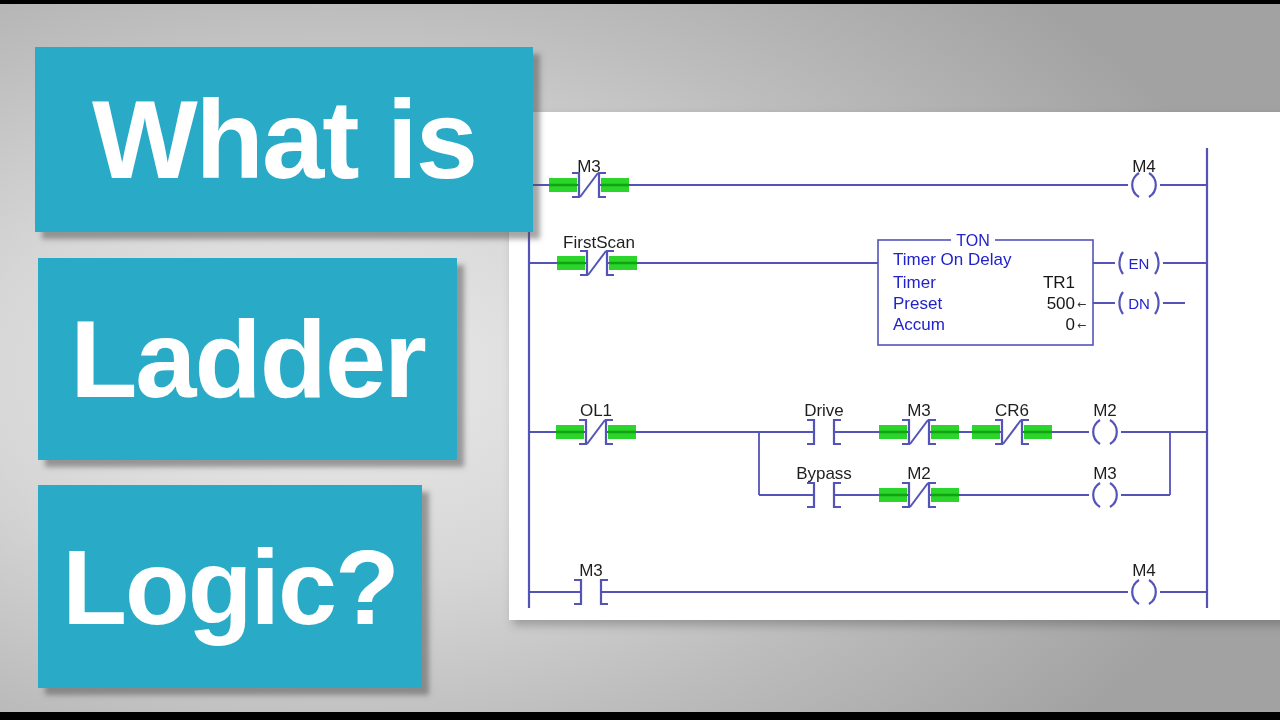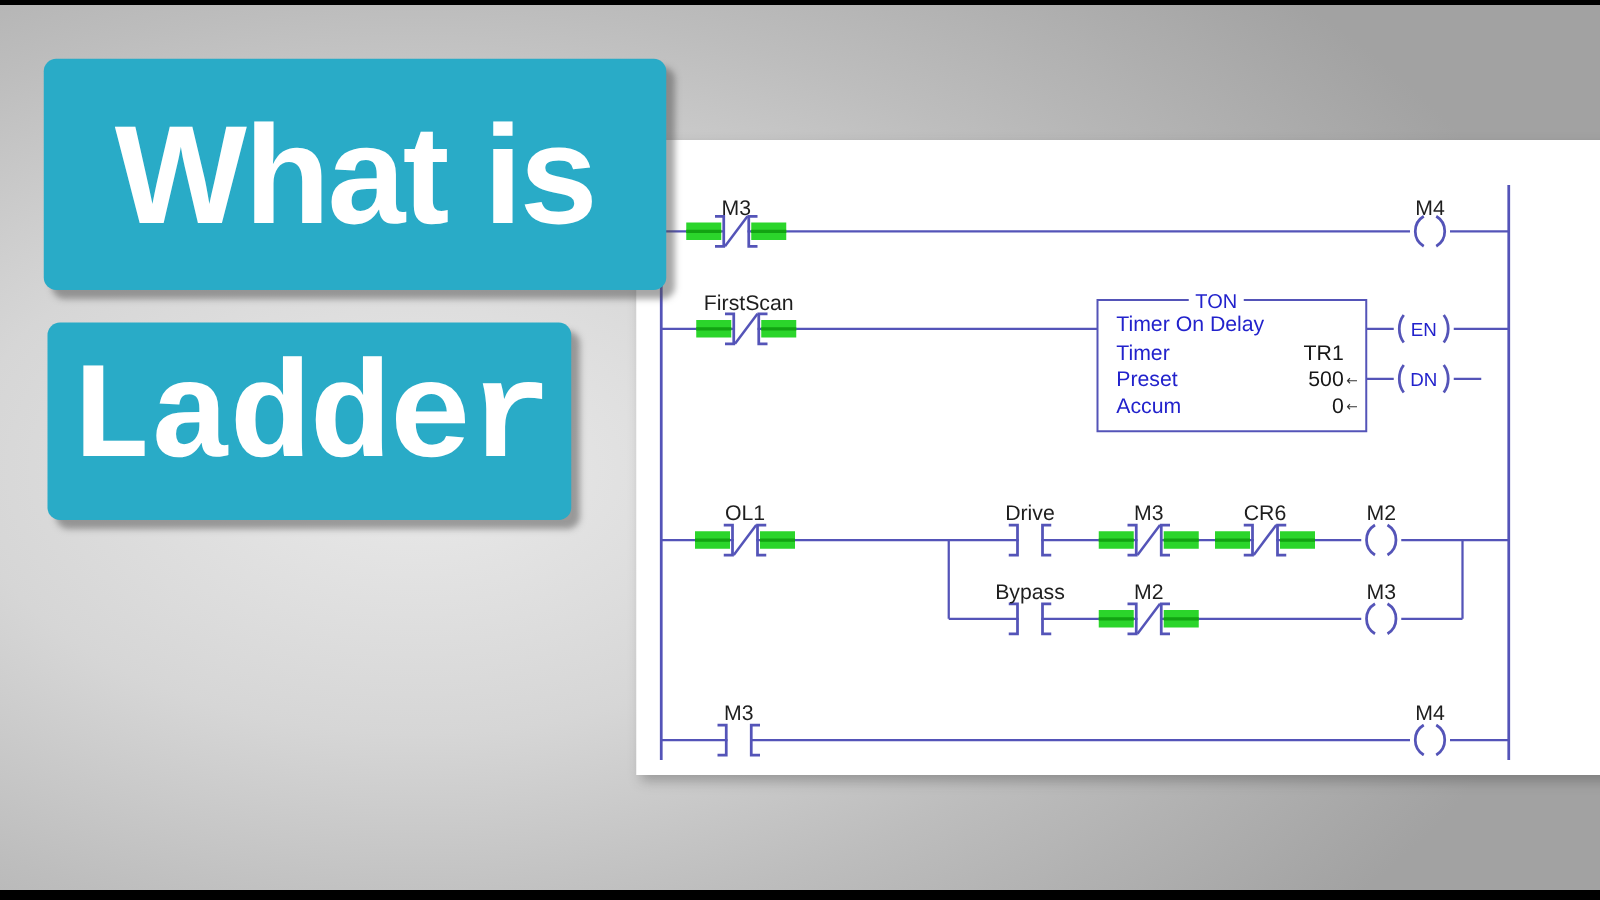--- a/index.html
+++ b/index.html
@@ -13,28 +13,27 @@
   .bar.bottom{bottom:0;height:8px;}
   .panel{
     position:absolute;left:509px;top:112px;width:802px;height:508px;
     background:var(--panel-bg,#ffffff);
     box-shadow:4px 5px 9px rgba(60,60,60,.35);
   }
   .card{
     position:absolute;display:flex;align-items:center;justify-content:center;
     background:var(--teal,#29abc7);
     box-shadow:7px 7px 5px rgba(80,80,80,.5);
-    border-radius:10px;
   }
   .card span{
     color:var(--card-text,#ffffff);font-weight:bold;line-height:1;
     letter-spacing:-2px;white-space:nowrap;
   }
   .card1{left:35px;top:47px;width:498px;height:185px;}
-  .card2{left:38px;top:258px;width:419px;height:158px;font-family:Liberation Mono, monospace;}
+  .card2{left:38px;top:258px;width:419px;height:202px;}
   .card3{left:38px;top:485px;width:384px;height:203px;}
   .card1 span{font-size:112px;}
   .card2 span{font-size:110px;}
   .card3 span{font-size:106px;}
 
   
   .ld-line{stroke:var(--ladder-line-blue,#5454b8);stroke-width:1.8;fill:none;}
   .ld-rail{stroke-width:2.2;}
   .ld-bracket{stroke:var(--ladder-line-blue,#5454b8);stroke-width:2.2;fill:none;}
   .ld-slash{stroke:var(--ladder-line-blue,#5454b8);stroke-width:2;fill:none;}
@@ -210,15 +209,18 @@
       </g>
     </svg>
   </div>
 
   <div class="card card1">
     <span>What is</span>
   </div>
   <div class="card card2">
     <span>Ladder</span>
   </div>
+  <div class="card card3">
+    <span>Logic?</span>
+  </div>
 
   <div class="bar bottom"></div>
 </div>
 
 </body></html>

